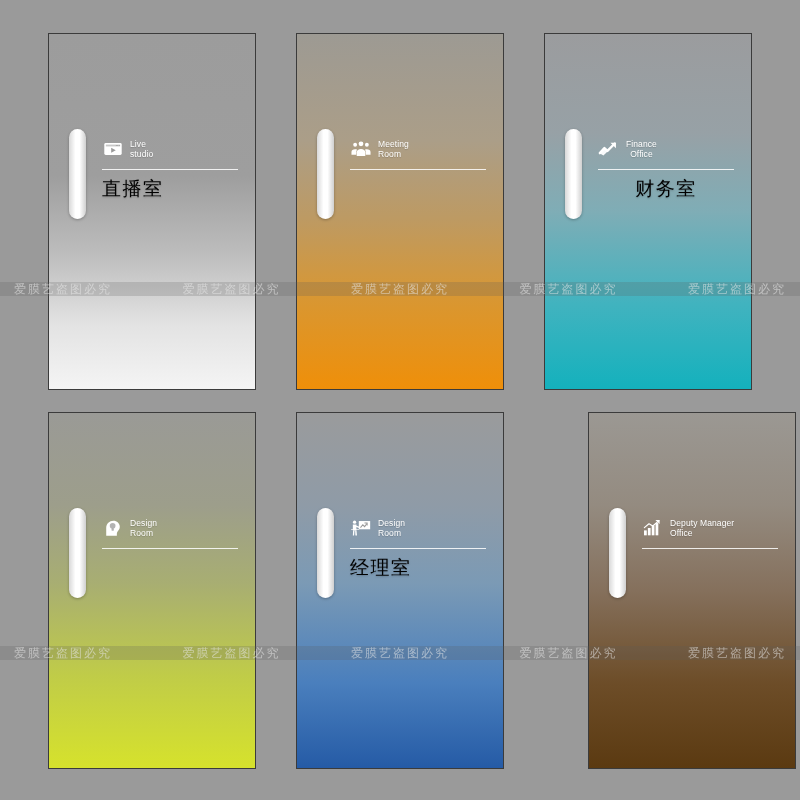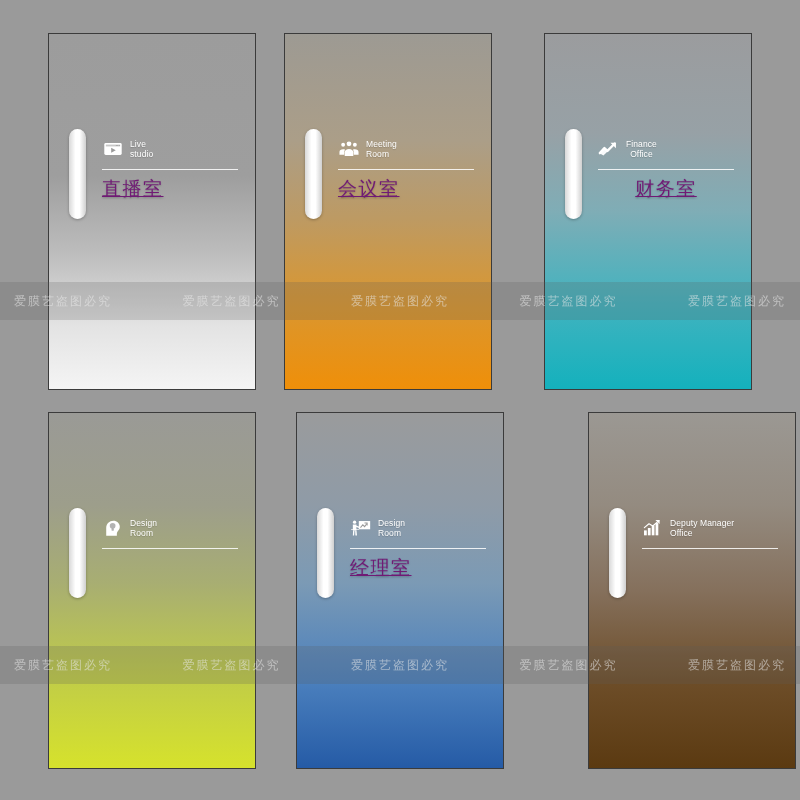--- a/index.html
+++ b/index.html
@@ -85,32 +85,31 @@
   .rule {
     margin-top: 5px;
     height: 1px;
     width: 136px;
     background: rgba(255,255,255,0.85);
   }
   .cn-text {
     margin-top: 7px;
     font-size: 19px;
     line-height: 24px;
-    color: #701a75;
+    color: #000000;
     letter-spacing: 1.5px;
     text-shadow: 0 1px 2px rgba(0,0,0,0.22);
-    text-decoration: underline;
   }
 
   
   .wm-band {
     position: absolute;
     left: 0;
     width: 800px;
-    height: 38px;
+    height: 14px;
     background: rgba(90,90,90,0.22);
     display: flex;
     align-items: center;
     overflow: hidden;
     pointer-events: none;
     text-align: right;
   }
   .wm-band.top { top: 282px; }
   .wm-band.bottom { top: 646px; }
   .wm-track {
@@ -147,40 +146,39 @@
       <circle cx="18.8" cy="8.2" r="0.55" fill="#9a9a9a"></circle>
     </svg>
           </span>
           <span class="en-text">Live
 studio</span>
         </div>
         <div class="rule"></div>
         <div class="cn-text">直播室</div>
       </div>
     </div>
-    <div class="panel" style="left: 284px; top: 33px;">
+    <div class="panel" style="left: 296px; top: 33px;">
       <div class="surface g-orange"></div>
       <div class="handle"></div>
       <div class="content">
         <div class="en-row">
           <span class="ico">
             <svg viewBox="0 0 24 24" fill="#fff">
       <circle cx="5.6" cy="7.4" r="2.1"></circle>
       <circle cx="18.4" cy="7.4" r="2.1"></circle>
       <circle cx="12" cy="6.3" r="2.6"></circle>
       <path d="M1.6 18.4v-3.1c0-1.8 1.6-3 4-3 .8 0 1.5.15 2.1.4-.5.7-.8 1.5-.8 2.4v3.3z"></path>
       <path d="M22.4 18.4v-3.1c0-1.8-1.6-3-4-3-.8 0-1.5.15-2.1.4.5.7.8 1.5.8 2.4v3.3z"></path>
       <path d="M7.3 19.6v-4c0-2.1 2-3.5 4.7-3.5s4.7 1.4 4.7 3.5v4z"></path>
     </svg>
           </span>
           <span class="en-text">Meeting
 Room</span>
         </div>
         <div class="rule"></div>
-        <div class="cn-text">会议室</div>
       </div>
     </div>
     <div class="panel" style="left: 544px; top: 33px; text-align: center;">
       <div class="surface g-teal"></div>
       <div class="handle"></div>
       <div class="content">
         <div class="en-row">
           <span class="ico">
             <svg viewBox="0 0 24 24" fill="none">
       <path d="M2 16.5l5-5.5 3.3 3.1L18.3 6" stroke="#fff" stroke-width="2.6" stroke-linecap="round" stroke-linejoin="round"></path>

